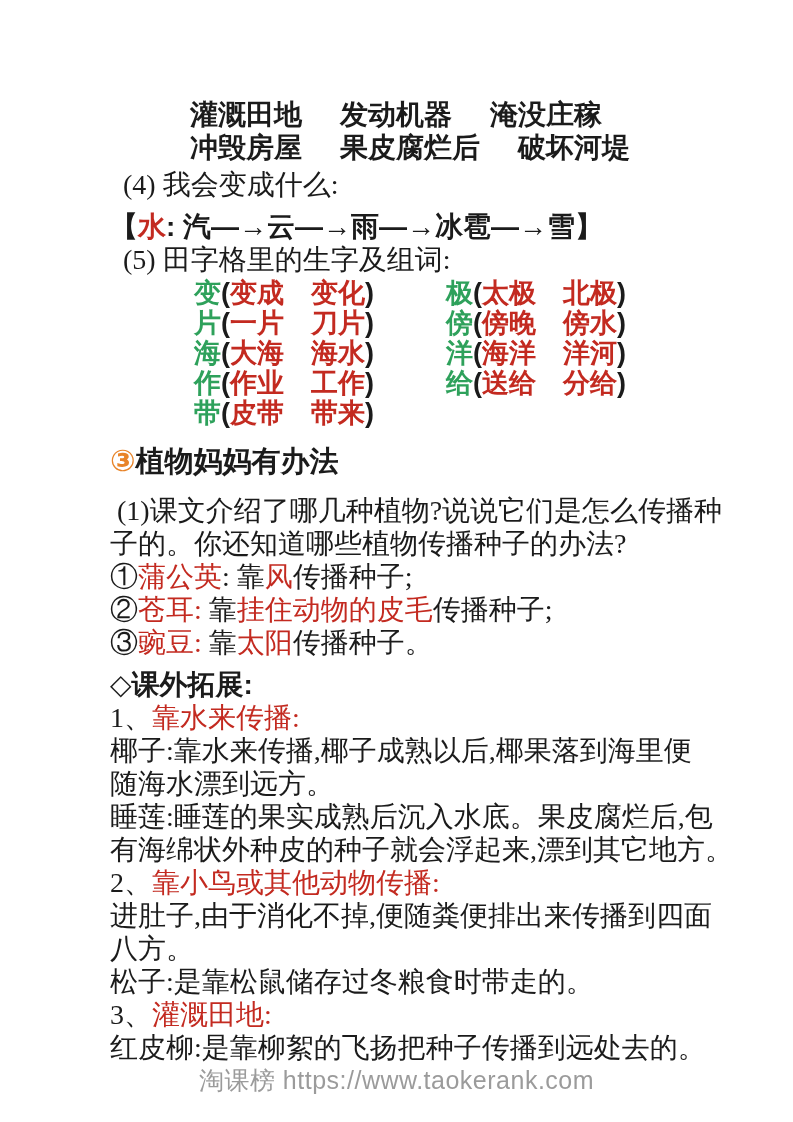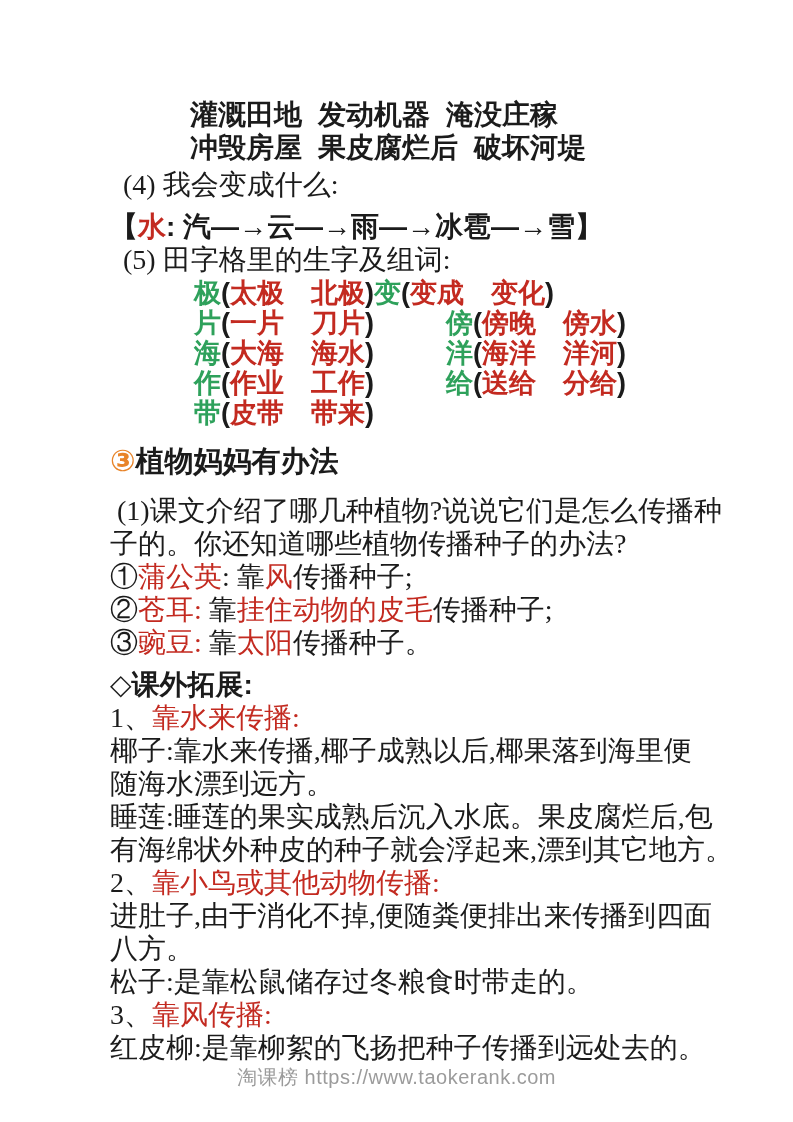--- a/index.html
+++ b/index.html
@@ -19,21 +19,21 @@
     line-height:33px;
     white-space:nowrap;
     color:var(--ink,#1b1b1b);
   }
   .hei{
     font-family:"Liberation Sans","DejaVu Sans",sans-serif;
     font-weight:bold;
   }
   .wordgrid-row{
     display:flex;
-    column-gap:16px;
+    column-gap:38px;
     margin-left:80px;
     font-family:"Liberation Sans","DejaVu Sans",sans-serif;
     font-weight:bold;
     font-size:28px;
     line-height:33px;
     white-space:nowrap;
   }
   .wordgrid-block{margin-bottom:4px;}
   .chartable{margin:2px 0 0 84px;}
   .chartable-row{
@@ -56,21 +56,21 @@
   .boldline{font-size:28px;margin-top:9px;}
   .c-red{color:var(--red,#c32a20);}
   .c-green{color:var(--green,#2ea15b);}
   .c-orange{color:var(--orange,#e88429);}
   .footer{
     position:absolute;
     left:0;right:0;
     top:1064px;
     text-align:center;
     font-family:"Liberation Sans","DejaVu Sans",sans-serif;
-    font-size:20px;
+    font-size:25px;
     color:var(--gray,#9b9b9b);
     letter-spacing:0.5px;
   }
 </style>
 </head>
 <body>
 
 <div class="page">
   <div id="content">
       <div class="wordgrid-block">
@@ -83,22 +83,22 @@
           <span class="wg-item">冲毁房屋</span>
           <span class="wg-item">果皮腐烂后</span>
           <span class="wg-item">破坏河堤</span>
         </div>
       </div>
       <div class="line indent-sm"><span>(4) 我会变成什么:</span></div>
       <div class="line hei boldline"><span>【</span><span class="c-red">水</span><span>: 汽—→云—→雨—→冰雹—→雪】</span></div>
       <div class="line indent-sm"><span>(5) 田字格里的生字及组词:</span></div>
       <div class="chartable">
         <div class="chartable-row">
+          <span class="ct-cell ct-col1"><span class="c-green">变</span><span>(</span><span class="c-red">变成　变化</span><span>)</span></span>
           <span class="ct-cell"><span class="c-green">极</span><span>(</span><span class="c-red">太极　北极</span><span>)</span></span>
-          <span class="ct-cell ct-col1"><span class="c-green">变</span><span>(</span><span class="c-red">变成　变化</span><span>)</span></span>
         </div>
         <div class="chartable-row">
           <span class="ct-cell ct-col1"><span class="c-green">片</span><span>(</span><span class="c-red">一片　刀片</span><span>)</span></span>
           <span class="ct-cell"><span class="c-green">傍</span><span>(</span><span class="c-red">傍晚　傍水</span><span>)</span></span>
         </div>
         <div class="chartable-row">
           <span class="ct-cell ct-col1"><span class="c-green">海</span><span>(</span><span class="c-red">大海　海水</span><span>)</span></span>
           <span class="ct-cell"><span class="c-green">洋</span><span>(</span><span class="c-red">海洋　洋河</span><span>)</span></span>
         </div>
         <div class="chartable-row">
@@ -118,19 +118,19 @@
       <div class="line hei boldline"><span>◇课外拓展:</span></div>
       <div class="line"><span>1、</span><span class="c-red">靠水来传播:</span></div>
       <div class="line"><span>椰子:靠水来传播,椰子成熟以后,椰果落到海里便</span></div>
       <div class="line"><span>随海水漂到远方。</span></div>
       <div class="line"><span>睡莲:睡莲的果实成熟后沉入水底。果皮腐烂后,包</span></div>
       <div class="line"><span>有海绵状外种皮的种子就会浮起来,漂到其它地方。</span></div>
       <div class="line"><span>2、</span><span class="c-red">靠小鸟或其他动物传播:</span></div>
       <div class="line"><span>进肚子,由于消化不掉,便随粪便排出来传播到四面</span></div>
       <div class="line"><span>八方。</span></div>
       <div class="line"><span>松子:是靠松鼠储存过冬粮食时带走的。</span></div>
-      <div class="line"><span>3、</span><span class="c-red">靠风传播:</span></div>
+      <div class="line"><span>3、</span><span class="c-red">灌溉田地:</span></div>
       <div class="line"><span>红皮柳:是靠柳絮的飞扬把种子传播到远处去的。</span></div>
     </div>
   <div class="footer">
     <span>淘课榜 https://www.taokerank.com</span>
   </div>
 </div>
 
 </body></html>

